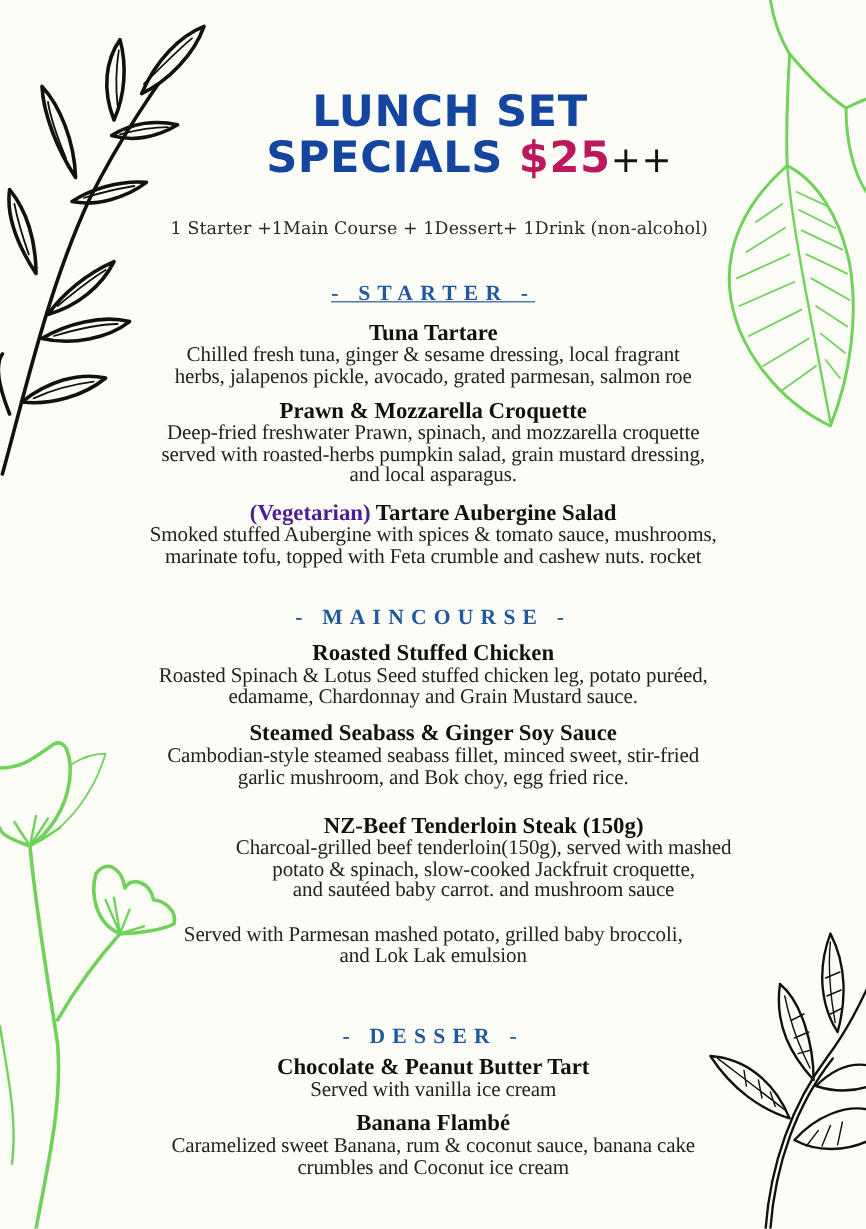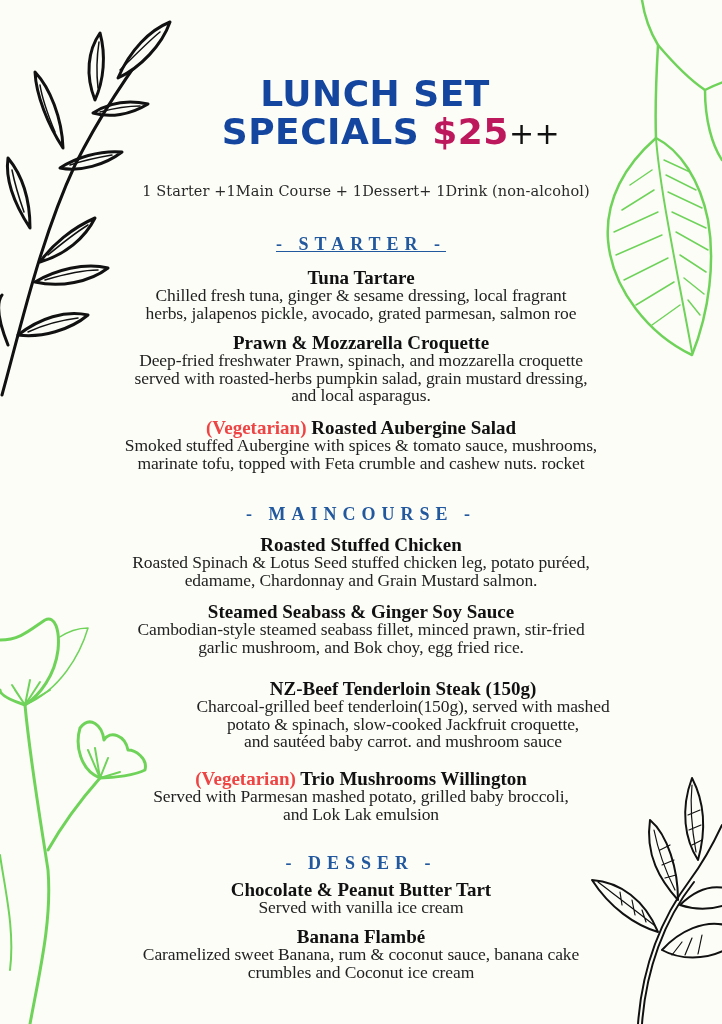--- a/index.html
+++ b/index.html
@@ -85,21 +85,21 @@
       text-align: center;
     }
     .item-name {
       font-family: "Liberation Serif", "DejaVu Serif", serif;
       font-weight: bold;
       font-size: 19px;
       line-height: 18px;
       color: #111111;
     }
     .item-name .veg {
-      color: #ef4444;
+      color: #4c1d95;
       font-weight: bold;
     }
     .item-desc {
       font-family: "Liberation Serif", "DejaVu Serif", serif;
       font-size: 17.5px;
       line-height: 17.5px;
       color: #222222;
       letter-spacing: -0.1px;
     }
   </style>
@@ -182,48 +182,47 @@
     <div class="item-desc">and local asparagus.</div>
   </div>
 
   <div class="item" style="top:269px;">
     <div class="item-name"><span class="veg"></span><span>Tuna Tartare</span></div>
     <div class="item-desc">Chilled fresh tuna, ginger &amp; sesame dressing, local fragrant</div>
     <div class="item-desc">herbs, jalapenos pickle, avocado, grated parmesan, salmon roe</div>
   </div>
 
   <div class="item" style="top:419px;">
-    <div class="item-name"><span class="veg">(Vegetarian) </span><span>Roasted Aubergine Salad</span></div>
+    <div class="item-name"><span class="veg">(Vegetarian) </span><span>Tartare Aubergine Salad</span></div>
     <div class="item-desc">Smoked stuffed Aubergine with spices &amp; tomato sauce, mushrooms,</div>
     <div class="item-desc">marinate tofu, topped with Feta crumble and cashew nuts. rocket</div>
   </div>
 
   <div class="section-header" style="top:504px;">- MAINCOURSE -</div>
 
   <div class="item" style="top:536px;">
     <div class="item-name"><span class="veg"></span><span>Roasted Stuffed Chicken</span></div>
     <div class="item-desc">Roasted Spinach &amp; Lotus Seed stuffed chicken leg, potato puréed,</div>
-    <div class="item-desc">edamame, Chardonnay and Grain Mustard salmon.</div>
+    <div class="item-desc">edamame, Chardonnay and Grain Mustard sauce.</div>
   </div>
 
   <div class="item" style="top:603px;">
     <div class="item-name"><span class="veg"></span><span>Steamed Seabass &amp; Ginger Soy Sauce</span></div>
-    <div class="item-desc">Cambodian-style steamed seabass fillet, minced prawn, stir-fried</div>
+    <div class="item-desc">Cambodian-style steamed seabass fillet, minced sweet, stir-fried</div>
     <div class="item-desc">garlic mushroom, and Bok choy, egg fried rice.</div>
   </div>
 
   <div class="item" style="top:680px;padding-left:42px;">
     <div class="item-name"><span class="veg"></span><span>NZ-Beef Tenderloin Steak (150g)</span></div>
     <div class="item-desc">Charcoal-grilled beef tenderloin(150g), served with mashed</div>
     <div class="item-desc">potato &amp; spinach, slow-cooked Jackfruit croquette,</div>
     <div class="item-desc">and sautéed baby carrot. and mushroom sauce</div>
   </div>
 
   <div class="item" style="top:770px;">
-    <div class="item-name"><span class="veg">(Vegetarian) </span><span>Trio Mushrooms Willington</span></div>
     <div class="item-desc">Served with Parmesan mashed potato, grilled baby broccoli,</div>
     <div class="item-desc">and Lok Lak emulsion</div>
   </div>
 
   <div class="section-header" style="top:853px;">- DESSER -</div>
 
   <div class="item" style="top:881px;">
     <div class="item-name"><span class="veg"></span><span>Chocolate &amp; Peanut Butter Tart</span></div>
     <div class="item-desc">Served with vanilla ice cream</div>
   </div>

